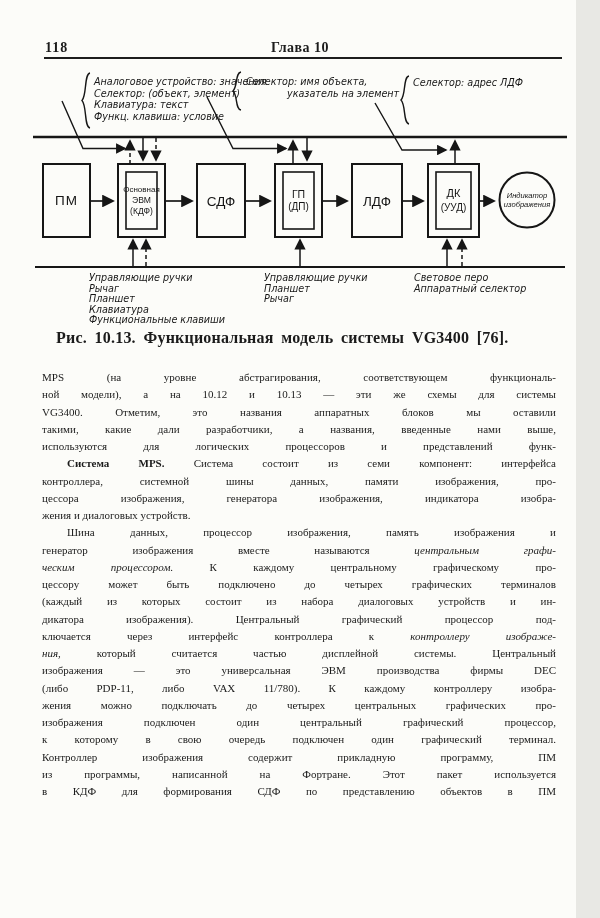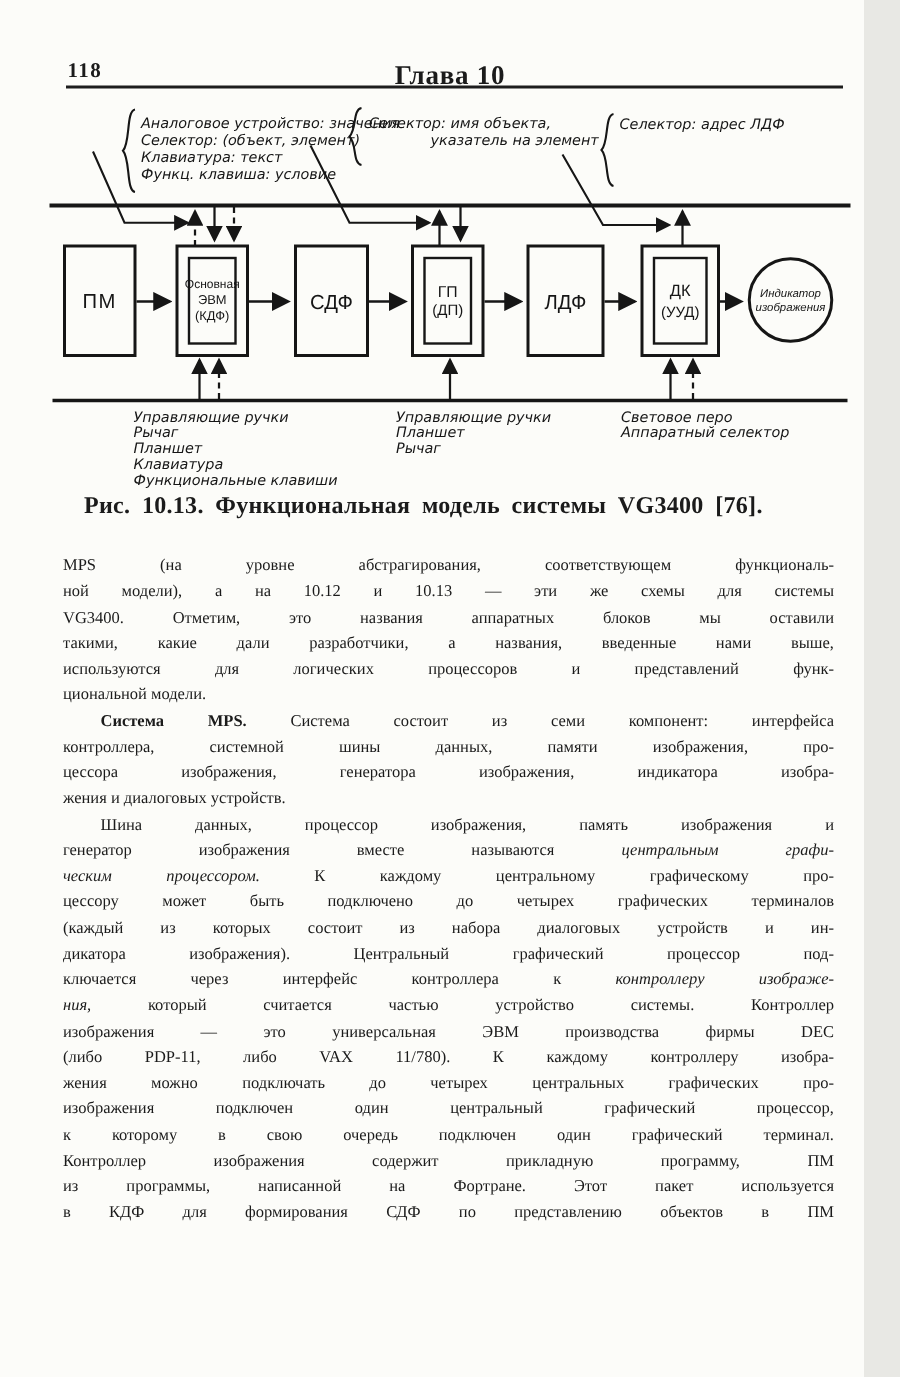--- a/index.html
+++ b/index.html
@@ -4,21 +4,21 @@
 <style>
   html,body{margin:0;padding:0;}
   body{background:#e8e8e4;}
   .page{
     position:relative; width:576px; height:918px;
     background:#fcfcf9; overflow:hidden;
     font-family:"Liberation Serif", serif; color:#1b1b1b;
   }
   
   .pagenum{position:absolute; left:45px; top:40px; font-weight:bold; font-size:14px; letter-spacing:1px;}
-  .chapter{position:absolute; left:190px; top:40px; width:220px; text-align:center; font-weight:bold; font-size:18px; letter-spacing:0.5px;}
+  .chapter{position:absolute; left:190px; top:40px; width:220px; text-align:center; font-weight:bold; font-size:14px; letter-spacing:0.5px;}
   .hrule{position:absolute; left:44px; top:57px; width:518px; height:2px; background:#1d1d1d;}
   
   .figsvg{position:absolute; left:0; top:0;}
   .figsvg text{fill:#161616;}
   .annot{font-family:"DejaVu Sans", sans-serif; font-style:italic; font-size:9.6px;}
   .boxlab{font-family:"Liberation Sans", sans-serif;}
   .caption{
     position:absolute; left:56px; top:329px; width:500px;
     font-size:16px; font-weight:bold; word-spacing:3.5px; letter-spacing:0.2px;
   }
@@ -143,33 +143,32 @@
   </svg>
 
   <div class="caption">Рис. 10.13. Функциональная модель системы VG3400 [76].</div>
 
   <div class="bodytext">
       <div class="tline"><span>MPS (на уровне абстрагирования, соответствующем функциональ-</span></div>
       <div class="tline"><span>ной модели), а на 10.12 и 10.13 — эти же схемы для системы</span></div>
       <div class="tline"><span>VG3400. Отметим, это названия аппаратных блоков мы оставили</span></div>
       <div class="tline"><span>такими, какие дали разработчики, а названия, введенные нами выше,</span></div>
       <div class="tline"><span>используются для логических процессоров и представлений функ-</span></div>
-      <div class="tline tlast"><span>циональной модели.</span></div>
       <div class="tline tindent"><span class="b">Система MPS.</span><span> Система состоит из семи компонент: интерфейса</span></div>
       <div class="tline"><span>контроллера, системной шины данных, памяти изображения, про-</span></div>
       <div class="tline"><span>цессора изображения, генератора изображения, индикатора изобра-</span></div>
       <div class="tline tlast"><span>жения и диалоговых устройств.</span></div>
       <div class="tline tindent"><span>Шина данных, процессор изображения, память изображения и</span></div>
       <div class="tline"><span>генератор изображения вместе называются </span><span class="i">центральным графи-</span></div>
       <div class="tline"><span class="i">ческим процессором.</span><span> К каждому центральному графическому про-</span></div>
       <div class="tline"><span>цессору может быть подключено до четырех графических терминалов</span></div>
       <div class="tline"><span>(каждый из которых состоит из набора диалоговых устройств и ин-</span></div>
       <div class="tline"><span>дикатора изображения). Центральный графический процессор под-</span></div>
       <div class="tline"><span>ключается через интерфейс контроллера к </span><span class="i">контроллеру изображе-</span></div>
-      <div class="tline"><span class="i">ния,</span><span> который считается частью устройство системы. Контроллер</span></div>
+      <div class="tline"><span class="i">ния,</span><span> который считается частью дисплейной системы. Центральный</span></div>
       <div class="tline"><span>изображения — это универсальная ЭВМ производства фирмы DEC</span></div>
       <div class="tline"><span>(либо PDP-11, либо VAX 11/780). К каждому контроллеру изобра-</span></div>
       <div class="tline"><span>жения можно подключать до четырех центральных графических про-</span></div>
       <div class="tline"><span>изображения подключен один центральный графический процессор,</span></div>
       <div class="tline"><span>к которому в свою очередь подключен один графический терминал.</span></div>
       <div class="tline"><span>Контроллер изображения содержит прикладную программу, ПМ</span></div>
       <div class="tline"><span>из программы, написанной на Фортране. Этот пакет используется</span></div>
       <div class="tline"><span>в КДФ для формирования СДФ по представлению объектов в ПМ</span></div>
     </div>
 

